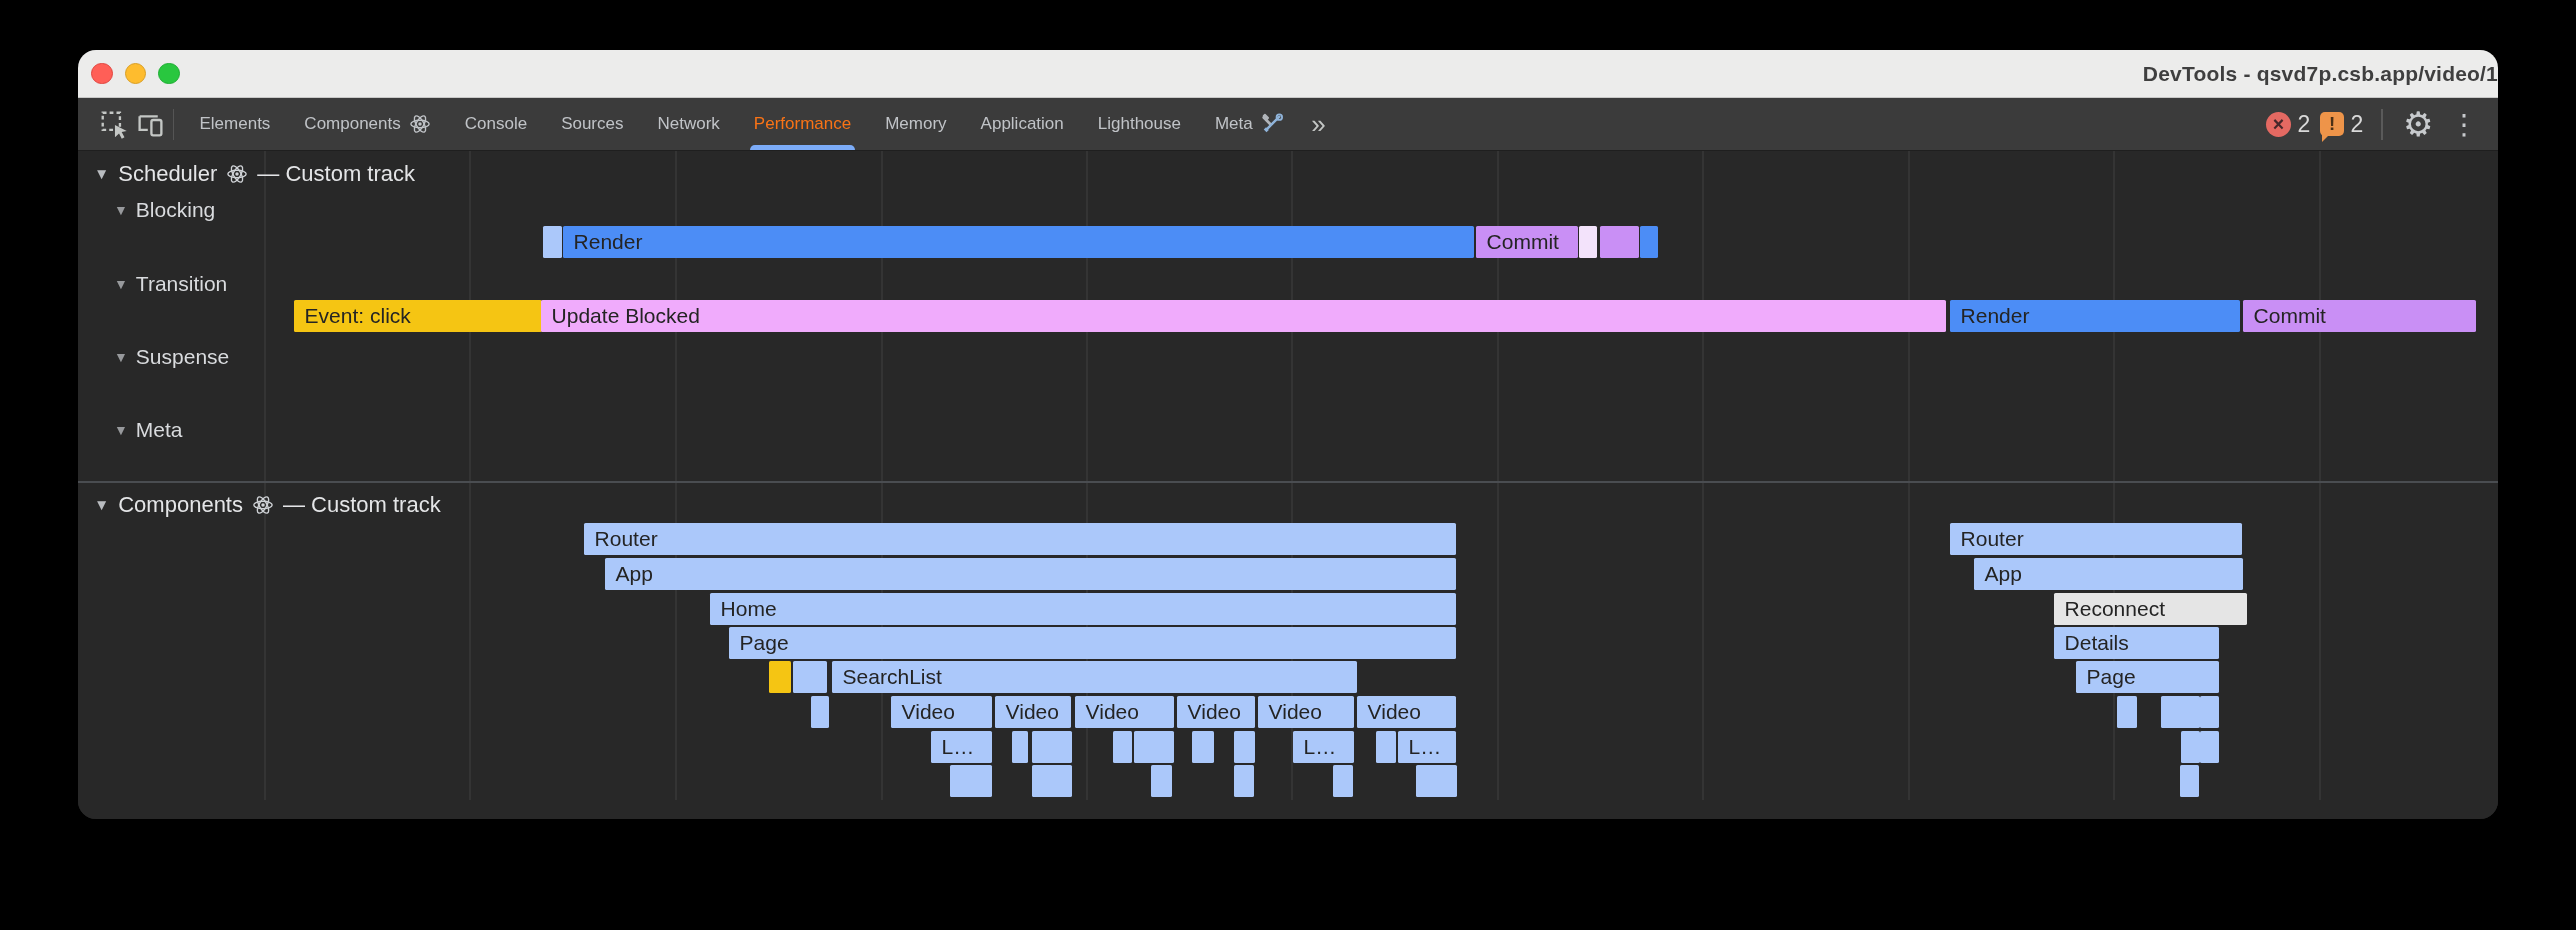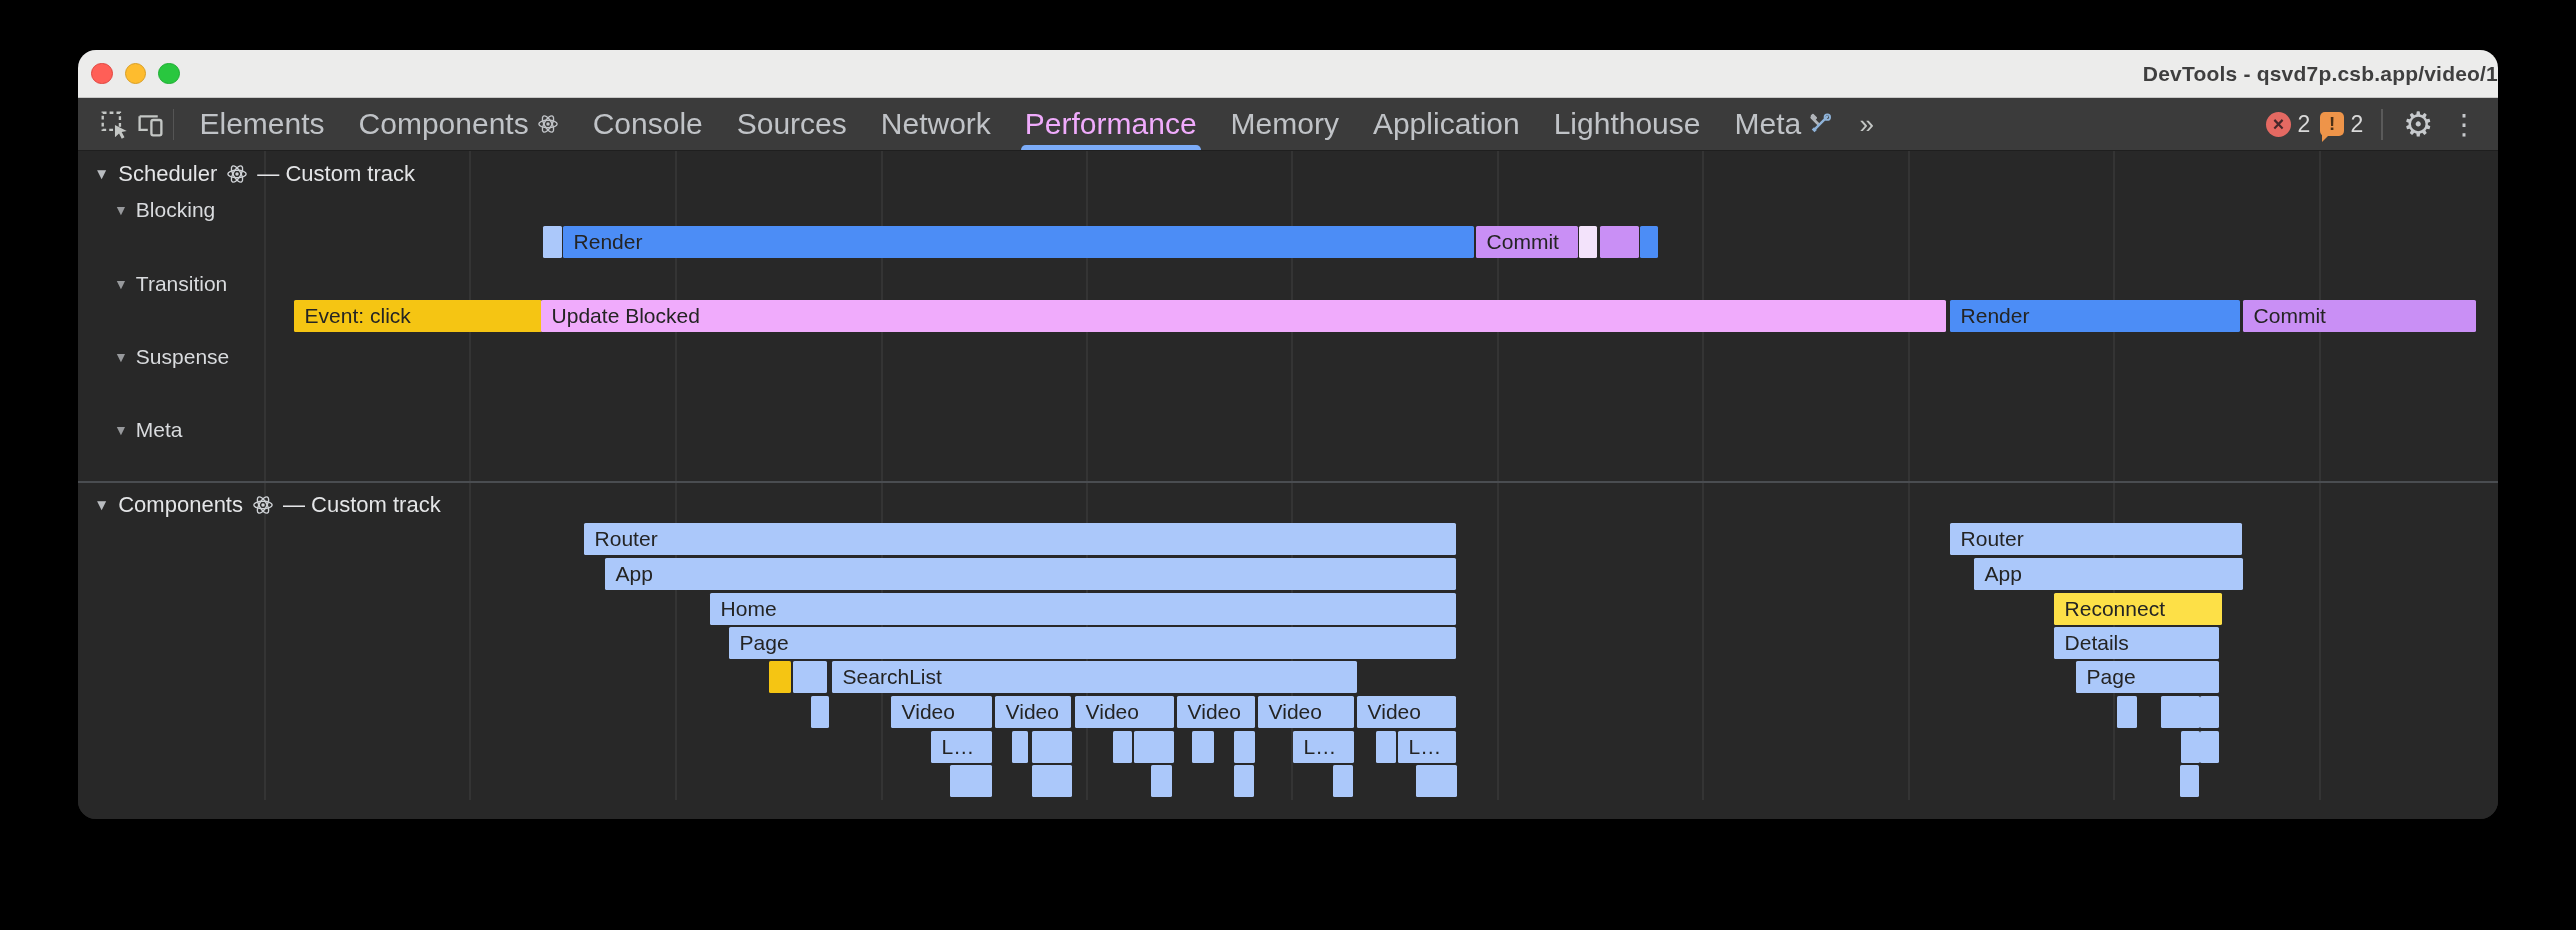--- a/index.html
+++ b/index.html
@@ -15,23 +15,23 @@
   .light.red{background:#ff5f57;border:0.8px solid #e0443e;}
   .light.yellow{background:#febc2e;border:0.8px solid #d89e24;}
   .light.green{background:#29c73f;border:0.8px solid #1dad32;}
   
   #toolbar{height:53px;background:#3b3b3b;border-bottom:0.8px solid #1f1f1f;display:flex;
     align-items:center;padding:0 16px 0 18px;box-sizing:border-box;}
   .tool-icon{width:36px;height:36px;display:flex;align-items:center;justify-content:center;
     color:#c4c7c5;flex:0 0 auto;}
   .tool-sep{width:1.6px;height:31px;background:#555;margin:0 8px 0 4.9px;flex:0 0 auto;}
   #tabs{display:flex;height:100%;align-items:stretch;}
-  .tab{display:flex;align-items:center;gap:8px;padding:0 17px;font-size:30px;color:#c0c3c7;
+  .tab{display:flex;align-items:center;gap:8px;padding:0 17px;font-size:17px;color:#c0c3c7;
     position:relative;white-space:nowrap;}
-  .tab.active{color:#f0abfc;}
+  .tab.active{color:#f97316;}
   .tab.active::after{content:"";position:absolute;left:13px;right:13px;bottom:0;height:4.9px;
     border-radius:4.9px 4.9px 0 0;background:#7cacf8;}
   .tab .ticon{display:flex;align-items:center;}
   #more-tabs{font-size:26px;color:#c4c7c5;padding:0 11.4px;display:flex;align-items:center;}
   #toolbar-right{margin-left:auto;display:flex;align-items:center;gap:9.7px;}
   .badge-group{display:flex;align-items:center;gap:6.5px;}
   .err-circle{width:25px;height:25px;border-radius:50%;background:#e46962;display:flex;
     align-items:center;justify-content:center;font-size:19.5px;font-weight:700;color:#46272a;}
   .warn-bubble{width:24px;height:24px;border-radius:4.9px;background:#ee9449;position:relative;
     display:flex;align-items:center;justify-content:center;font-size:18.7px;font-weight:800;color:#4b3016;}
@@ -222,21 +222,21 @@
         <div class="bar" style="left: 1562px; top: 75px; width: 18px; height: 32px; line-height: 32px; background: rgb(76, 141, 246);"></div>
         <div class="bar" style="left: 216px; top: 149px; width: 248px; height: 32px; line-height: 32px; background: rgb(245, 197, 19);">Event: click</div>
         <div class="bar" style="left: 463px; top: 149px; width: 1405px; height: 32px; line-height: 32px; background: #f0abfc;">Update Blocked</div>
         <div class="bar" style="left: 1872px; top: 149px; width: 290px; height: 32px; line-height: 32px; background: rgb(76, 141, 246);">Render</div>
         <div class="bar" style="left: 2165px; top: 149px; width: 233px; height: 32px; line-height: 32px; background: rgb(201, 143, 245);">Commit</div>
         <div class="bar" style="left: 506px; top: 372px; width: 872px; height: 32px; line-height: 32px; background: rgb(171, 200, 250);">Router</div>
         <div class="bar" style="left: 1872px; top: 372px; width: 292px; height: 32px; line-height: 32px; background: rgb(171, 200, 250);">Router</div>
         <div class="bar" style="left: 527px; top: 407px; width: 851px; height: 32px; line-height: 32px; background: rgb(171, 200, 250);">App</div>
         <div class="bar" style="left: 1896px; top: 407px; width: 269px; height: 32px; line-height: 32px; background: rgb(171, 200, 250);">App</div>
         <div class="bar" style="left: 632px; top: 442px; width: 746px; height: 32px; line-height: 32px; background: rgb(171, 200, 250);">Home</div>
-        <div class="bar" style="left: 1976px; top: 442px; width: 168px; height: 32px; line-height: 32px; background: #fde047;">Reconnect</div>
+        <div class="bar" style="left: 1976px; top: 442px; width: 193px; height: 32px; line-height: 32px; background: #e5e5e5;">Reconnect</div>
         <div class="bar" style="left: 651px; top: 476px; width: 727px; height: 32px; line-height: 32px; background: rgb(171, 200, 250);">Page</div>
         <div class="bar" style="left: 1976px; top: 476px; width: 165px; height: 32px; line-height: 32px; background: rgb(171, 200, 250);">Details</div>
         <div class="bar" style="left: 691px; top: 510px; width: 22px; height: 32px; line-height: 32px; background: rgb(245, 197, 19);"></div>
         <div class="bar" style="left: 715px; top: 510px; width: 34px; height: 32px; line-height: 32px; background: rgb(171, 200, 250);"></div>
         <div class="bar" style="left: 754px; top: 510px; width: 525px; height: 32px; line-height: 32px; background: rgb(171, 200, 250);">SearchList</div>
         <div class="bar" style="left: 1998px; top: 510px; width: 143px; height: 32px; line-height: 32px; background: rgb(171, 200, 250);">Page</div>
         <div class="bar" style="left: 733px; top: 545px; width: 18px; height: 32px; line-height: 32px; background: rgb(171, 200, 250);"></div>
         <div class="bar" style="left: 813px; top: 545px; width: 101px; height: 32px; line-height: 32px; background: rgb(171, 200, 250);">Video</div>
         <div class="bar" style="left: 917px; top: 545px; width: 76px; height: 32px; line-height: 32px; background: rgb(171, 200, 250);">Video</div>
         <div class="bar" style="left: 997px; top: 545px; width: 99px; height: 32px; line-height: 32px; background: rgb(171, 200, 250);">Video</div>

